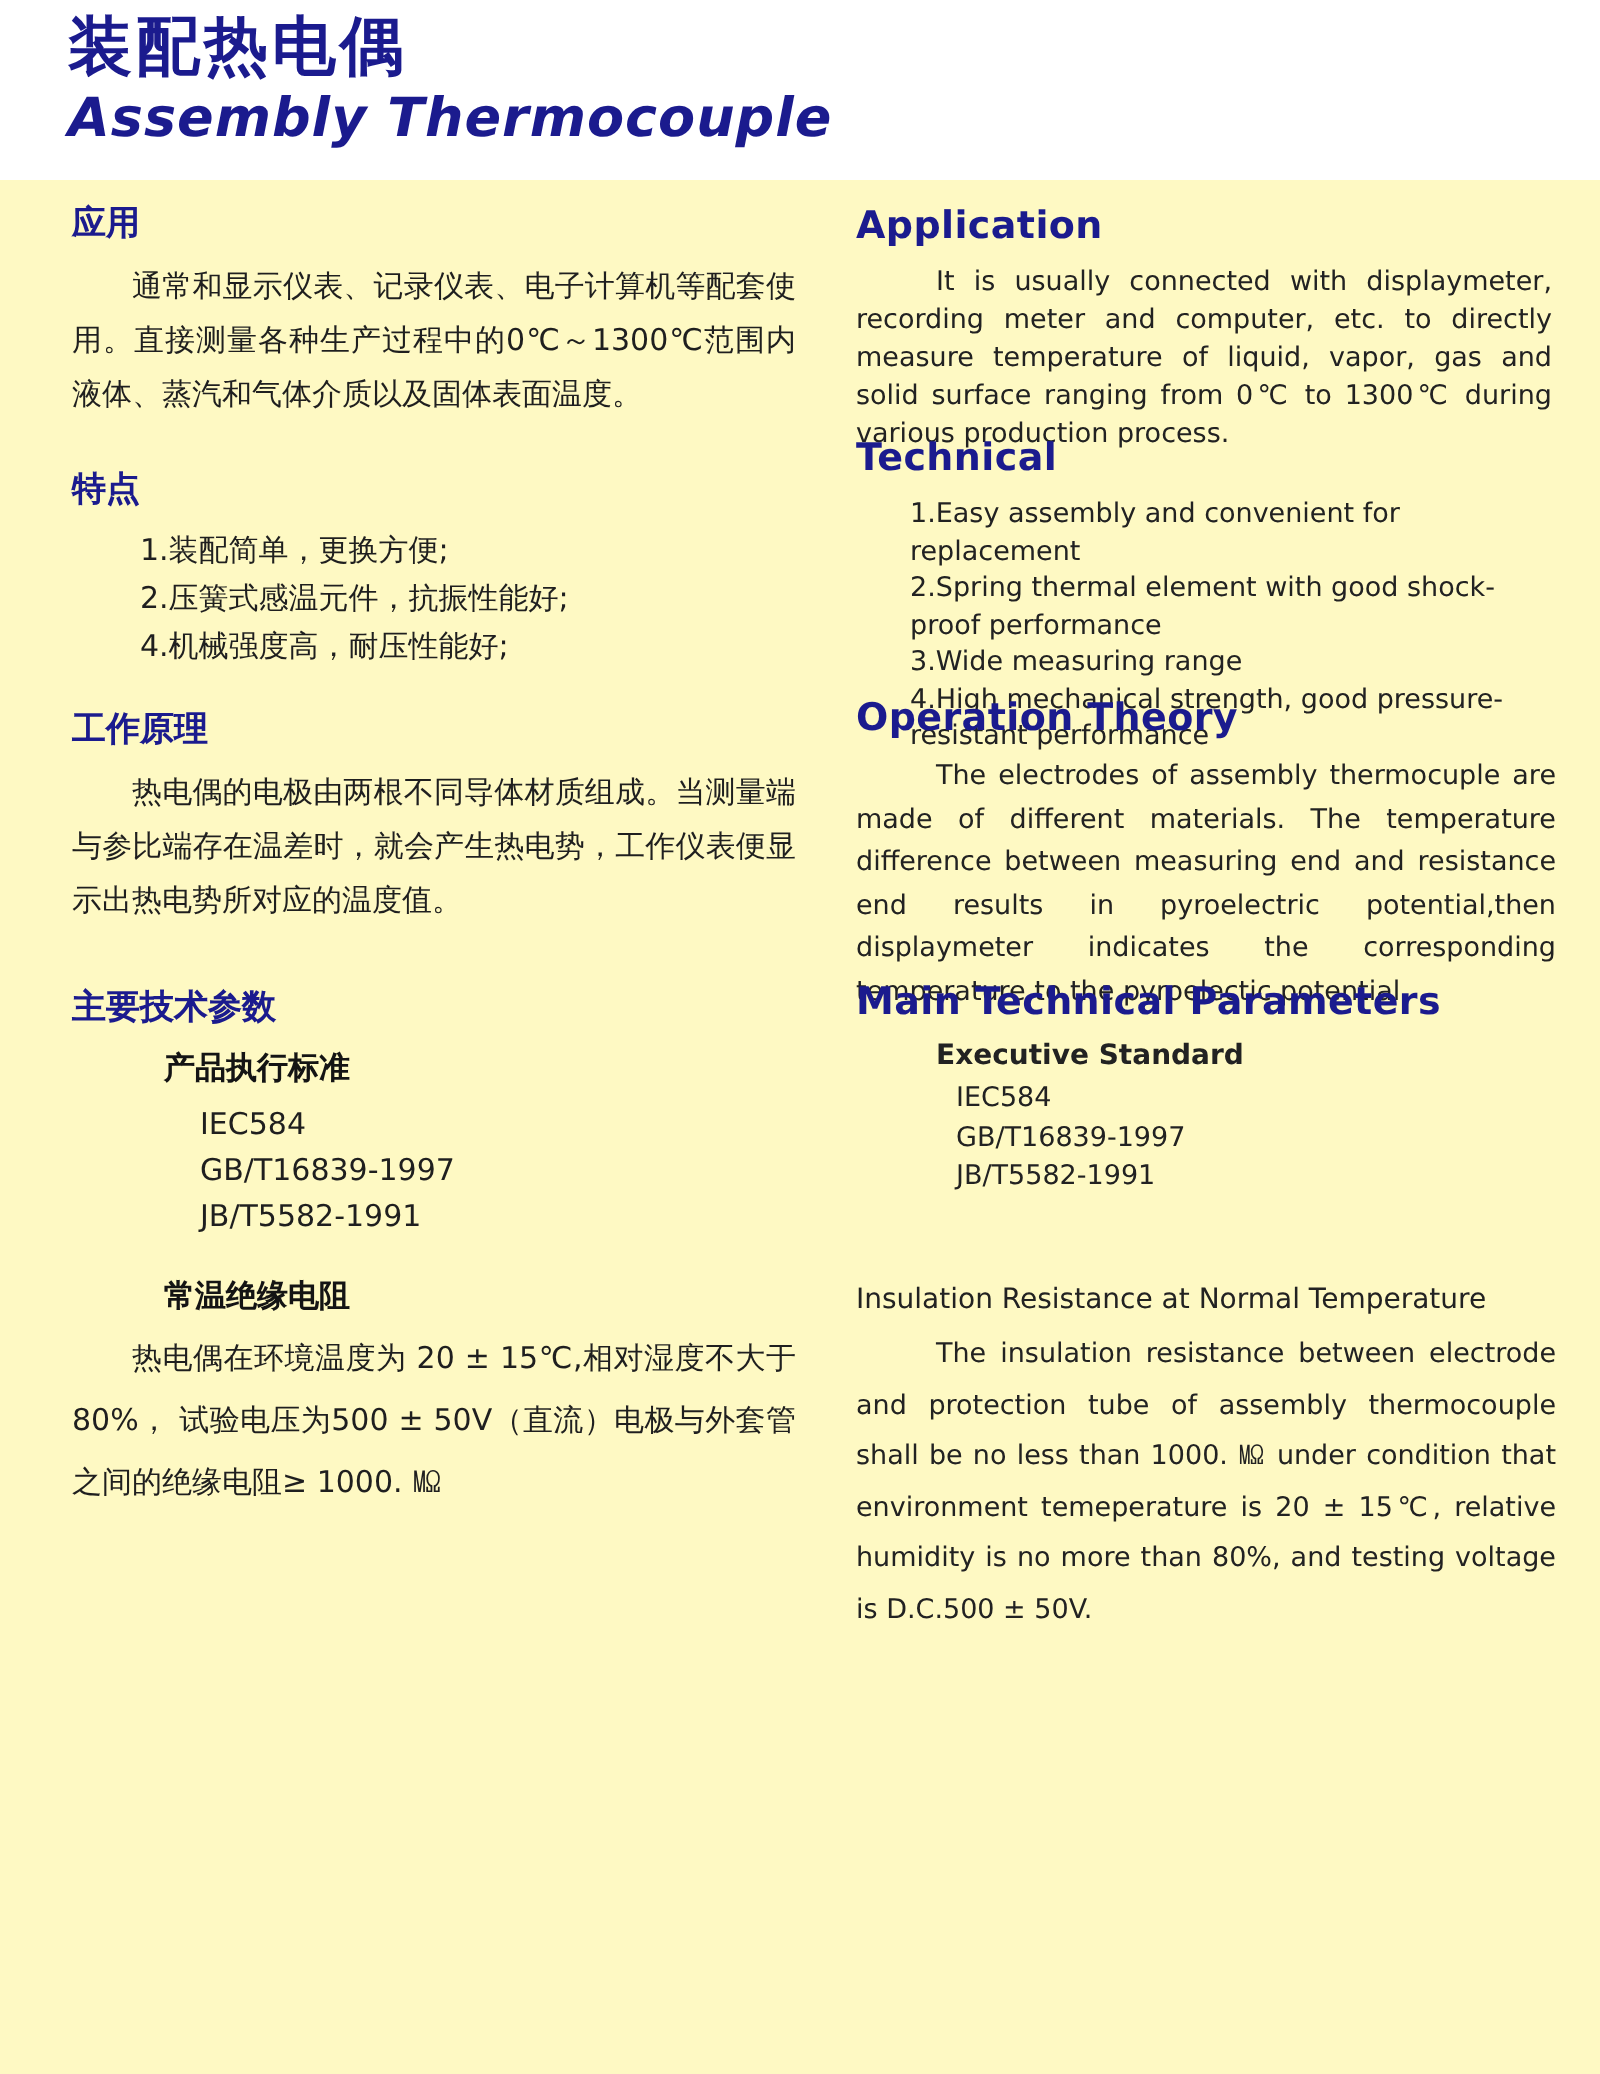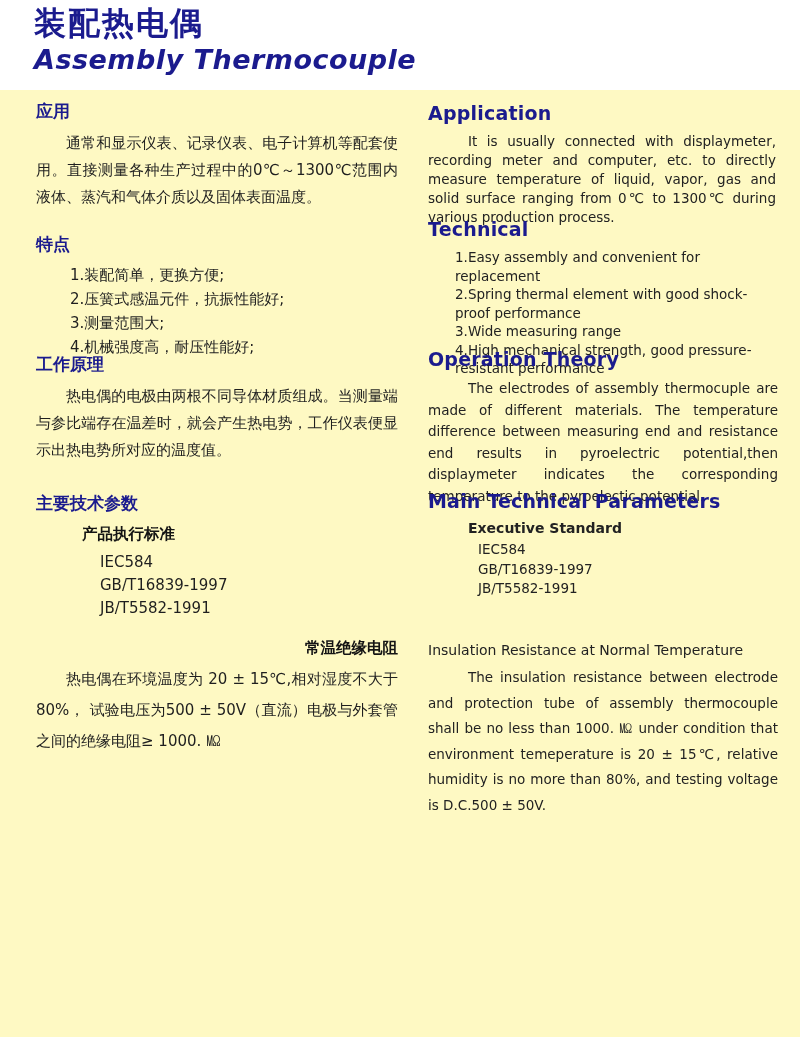--- a/index.html
+++ b/index.html
@@ -46,21 +46,21 @@
 
   
   .l-app   { left:36px;  top:10px;  width:362px; }
   .l-feat  { left:36px;  top:143px; width:362px; }
   .l-feat .list { padding-left:34px; margin-top:2px; }
   .l-op    { left:36px;  top:263px; width:362px; }
   .l-par   { left:36px;  top:402px; width:362px; }
   .l-par .sub   { margin-left:46px; margin-top:9px; }
   .l-par .stds  { margin-left:64px; margin-top:6px; }
   .l-ins   { left:36px;  top:548px; width:362px; }
-  .l-ins .sub   { margin-left:46px; margin-bottom:5px;text-align:right; }
+  .l-ins .sub   { margin-left:46px; margin-bottom:5px; }
   .l-ins .zh-body { line-height:31px; }
 
   
   .r-app   { left:428px; top:12px;  width:348px; }
   .r-feat  { left:428px; top:128px; width:352px; }
   .r-feat .list { padding-left:27px; margin-top:3px; }
   .r-op    { left:428px; top:258px; width:350px; }
   .r-op .en-body { line-height:21.5px; }
   .r-par   { left:428px; top:400px; width:348px; }
   .r-par .sub  { margin-left:40px; margin-top:5px;font-weight:bold; }
@@ -84,21 +84,20 @@
     <section class="sec l-app">
       <div class="zh-head">应用</div>
       <div class="zh-body">通常和显示仪表、记录仪表、电子计算机等配套使用。直接测量各种生产过程中的0℃～1300℃范围内液体、蒸汽和气体介质以及固体表面温度。</div>
     </section>
 
     <section class="sec l-feat">
       <div class="zh-head">特点</div>
       <div class="list">
         <div class="zh-li">1.装配简单，更换方便;</div>
         <div class="zh-li">2.压簧式感温元件，抗振性能好;</div>
-        <div class="zh-li">3.测量范围大;</div>
         <div class="zh-li">4.机械强度高，耐压性能好;</div>
       </div>
     </section>
 
     <section class="sec l-op">
       <div class="zh-head">工作原理</div>
       <div class="zh-body">热电偶的电极由两根不同导体材质组成。当测量端与参比端存在温差时，就会产生热电势，工作仪表便显示出热电势所对应的温度值。</div>
     </section>
 
     <section class="sec l-par">

